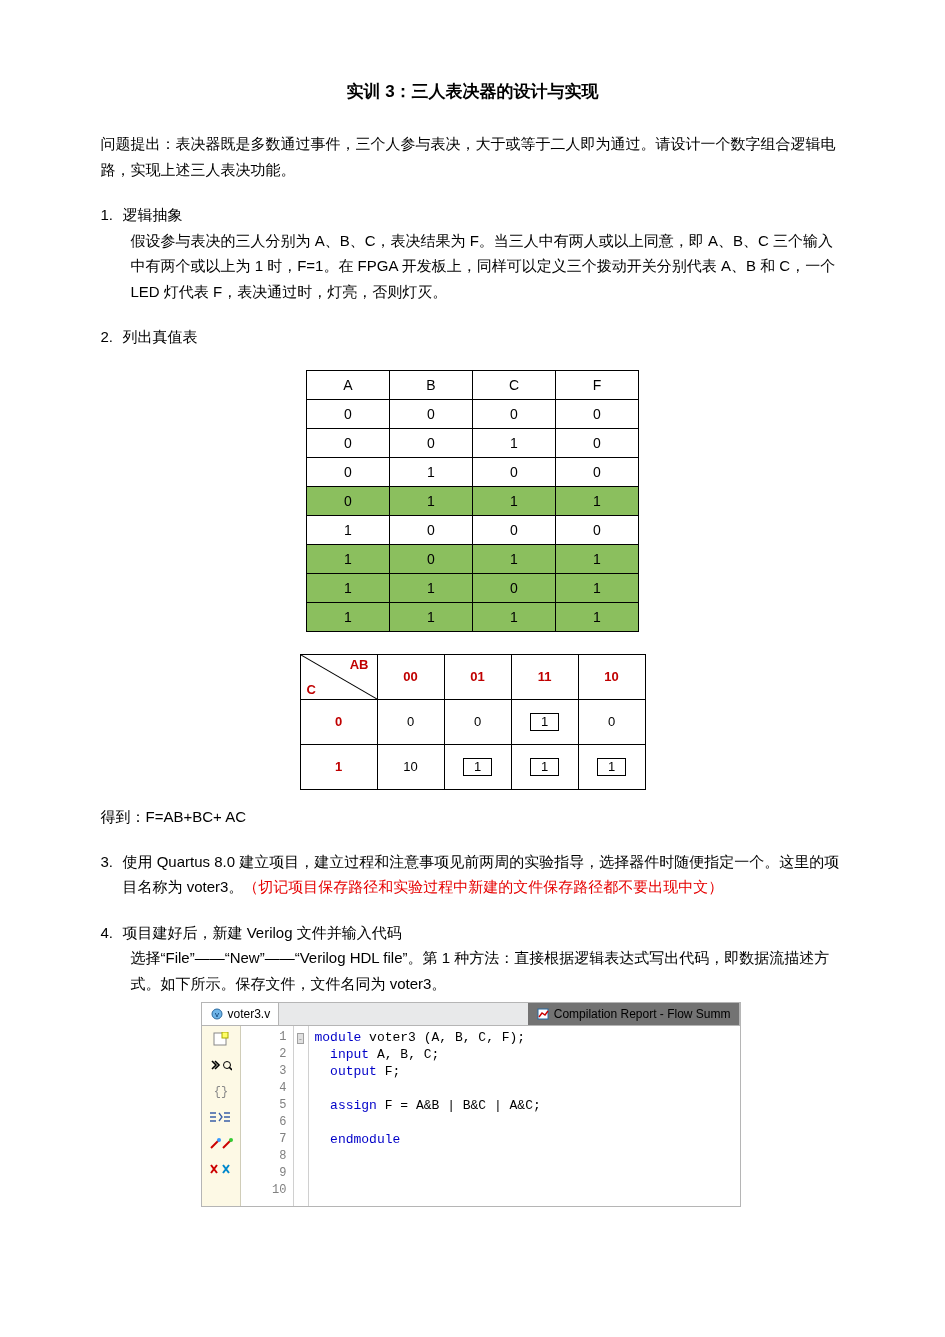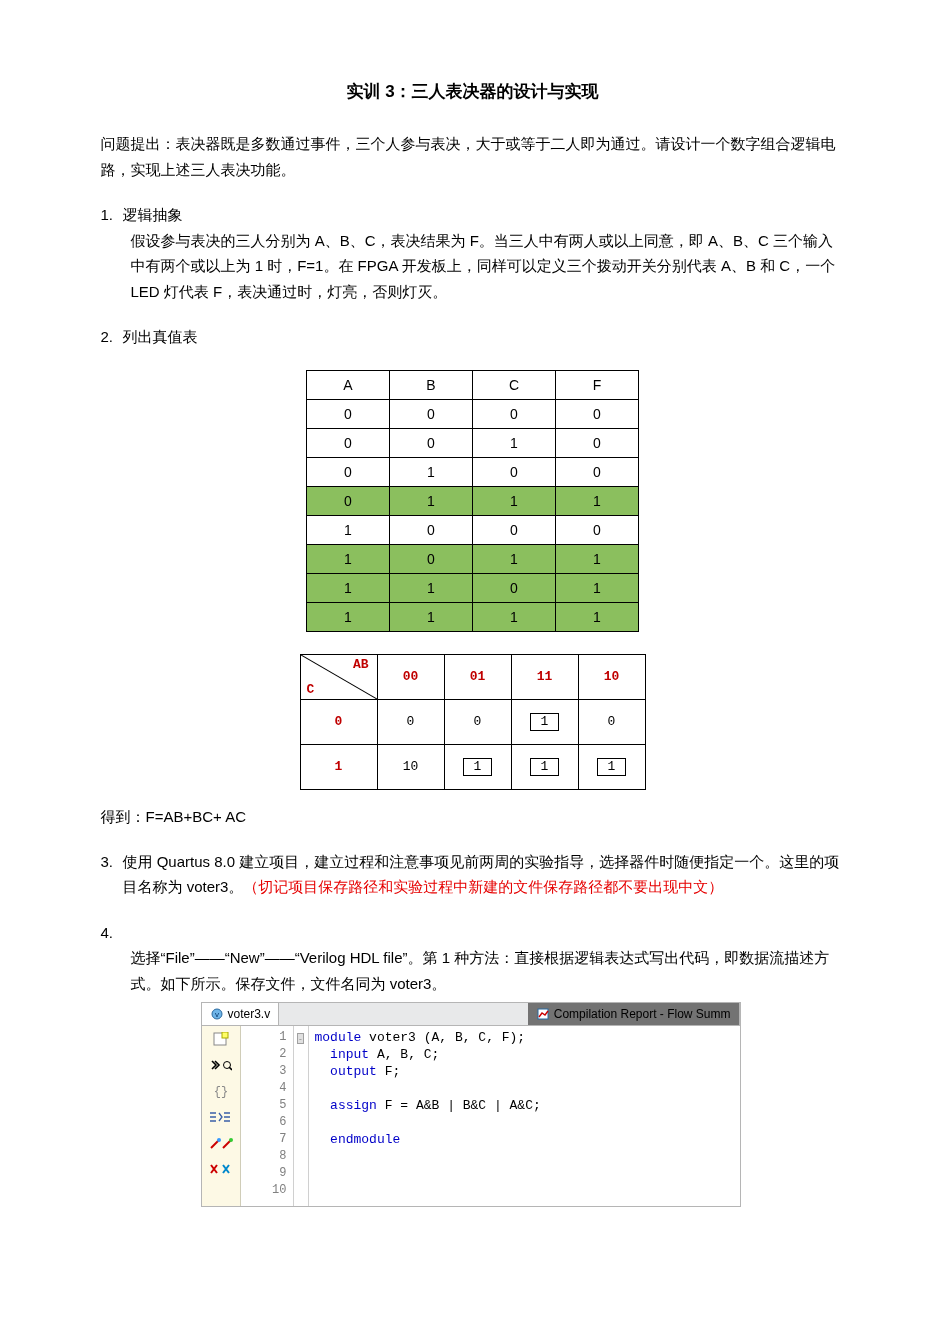--- a/index.html
+++ b/index.html
@@ -54,21 +54,21 @@
     text-align:center;
     font-size:14px;
     font-family:Arial,sans-serif;
     font-weight:normal;
   }
   .truth-tbl .hl td { background:#8bbf5e; }
   
   .kmap {
     border-collapse:collapse;
     margin:0 auto 18px auto;
-    font-family:Liberation Mono, monospace;
+    font-family:Liberation Sans, sans-serif;
   }
   .kmap td, .kmap th {
     border:1px solid #000;
     width:64px;
     height:30px;
     text-align:center;
     font-size:13px;
     position:relative;
   }
   .kmap .hdr { color:#c00000; font-weight:bold; height:42px;}
@@ -287,20 +287,21 @@
       <span class="num">3.</span>
       <span style="flex:1">
         <span>使用 Quartus 8.0 建立项目，建立过程和注意事项见前两周的实验指导，选择器件时随便指定一个。这里的项目名称为 voter3。</span><span class="red">（切记项目保存路径和实验过程中新建的文件保存路径都不要出现中文）</span>
       </span>
     </div>
   </div>
 
   <div class="section" style="margin-bottom:6px">
     <div class="first-line">
       <span class="num">4.</span>
+      <span>项目建好后，新建 Verilog 文件并输入代码</span>
     </div>
     <span class="body">选择“File”——“New”——“Verilog HDL file”。第 1 种方法：直接根据逻辑表达式写出代码，即数据流描述方式。如下所示。保存文件，文件名同为 voter3。</span>
   </div>
 
   <div class="editor-wrap" style="width:540px">
     <div class="tabs">
       <div class="tab active">
         <span class="ticon">
           <svg viewBox="0 0 14 14">
               <circle cx="7" cy="7" r="5" fill="#6fb5e8" stroke="#2a6aa0"></circle>

